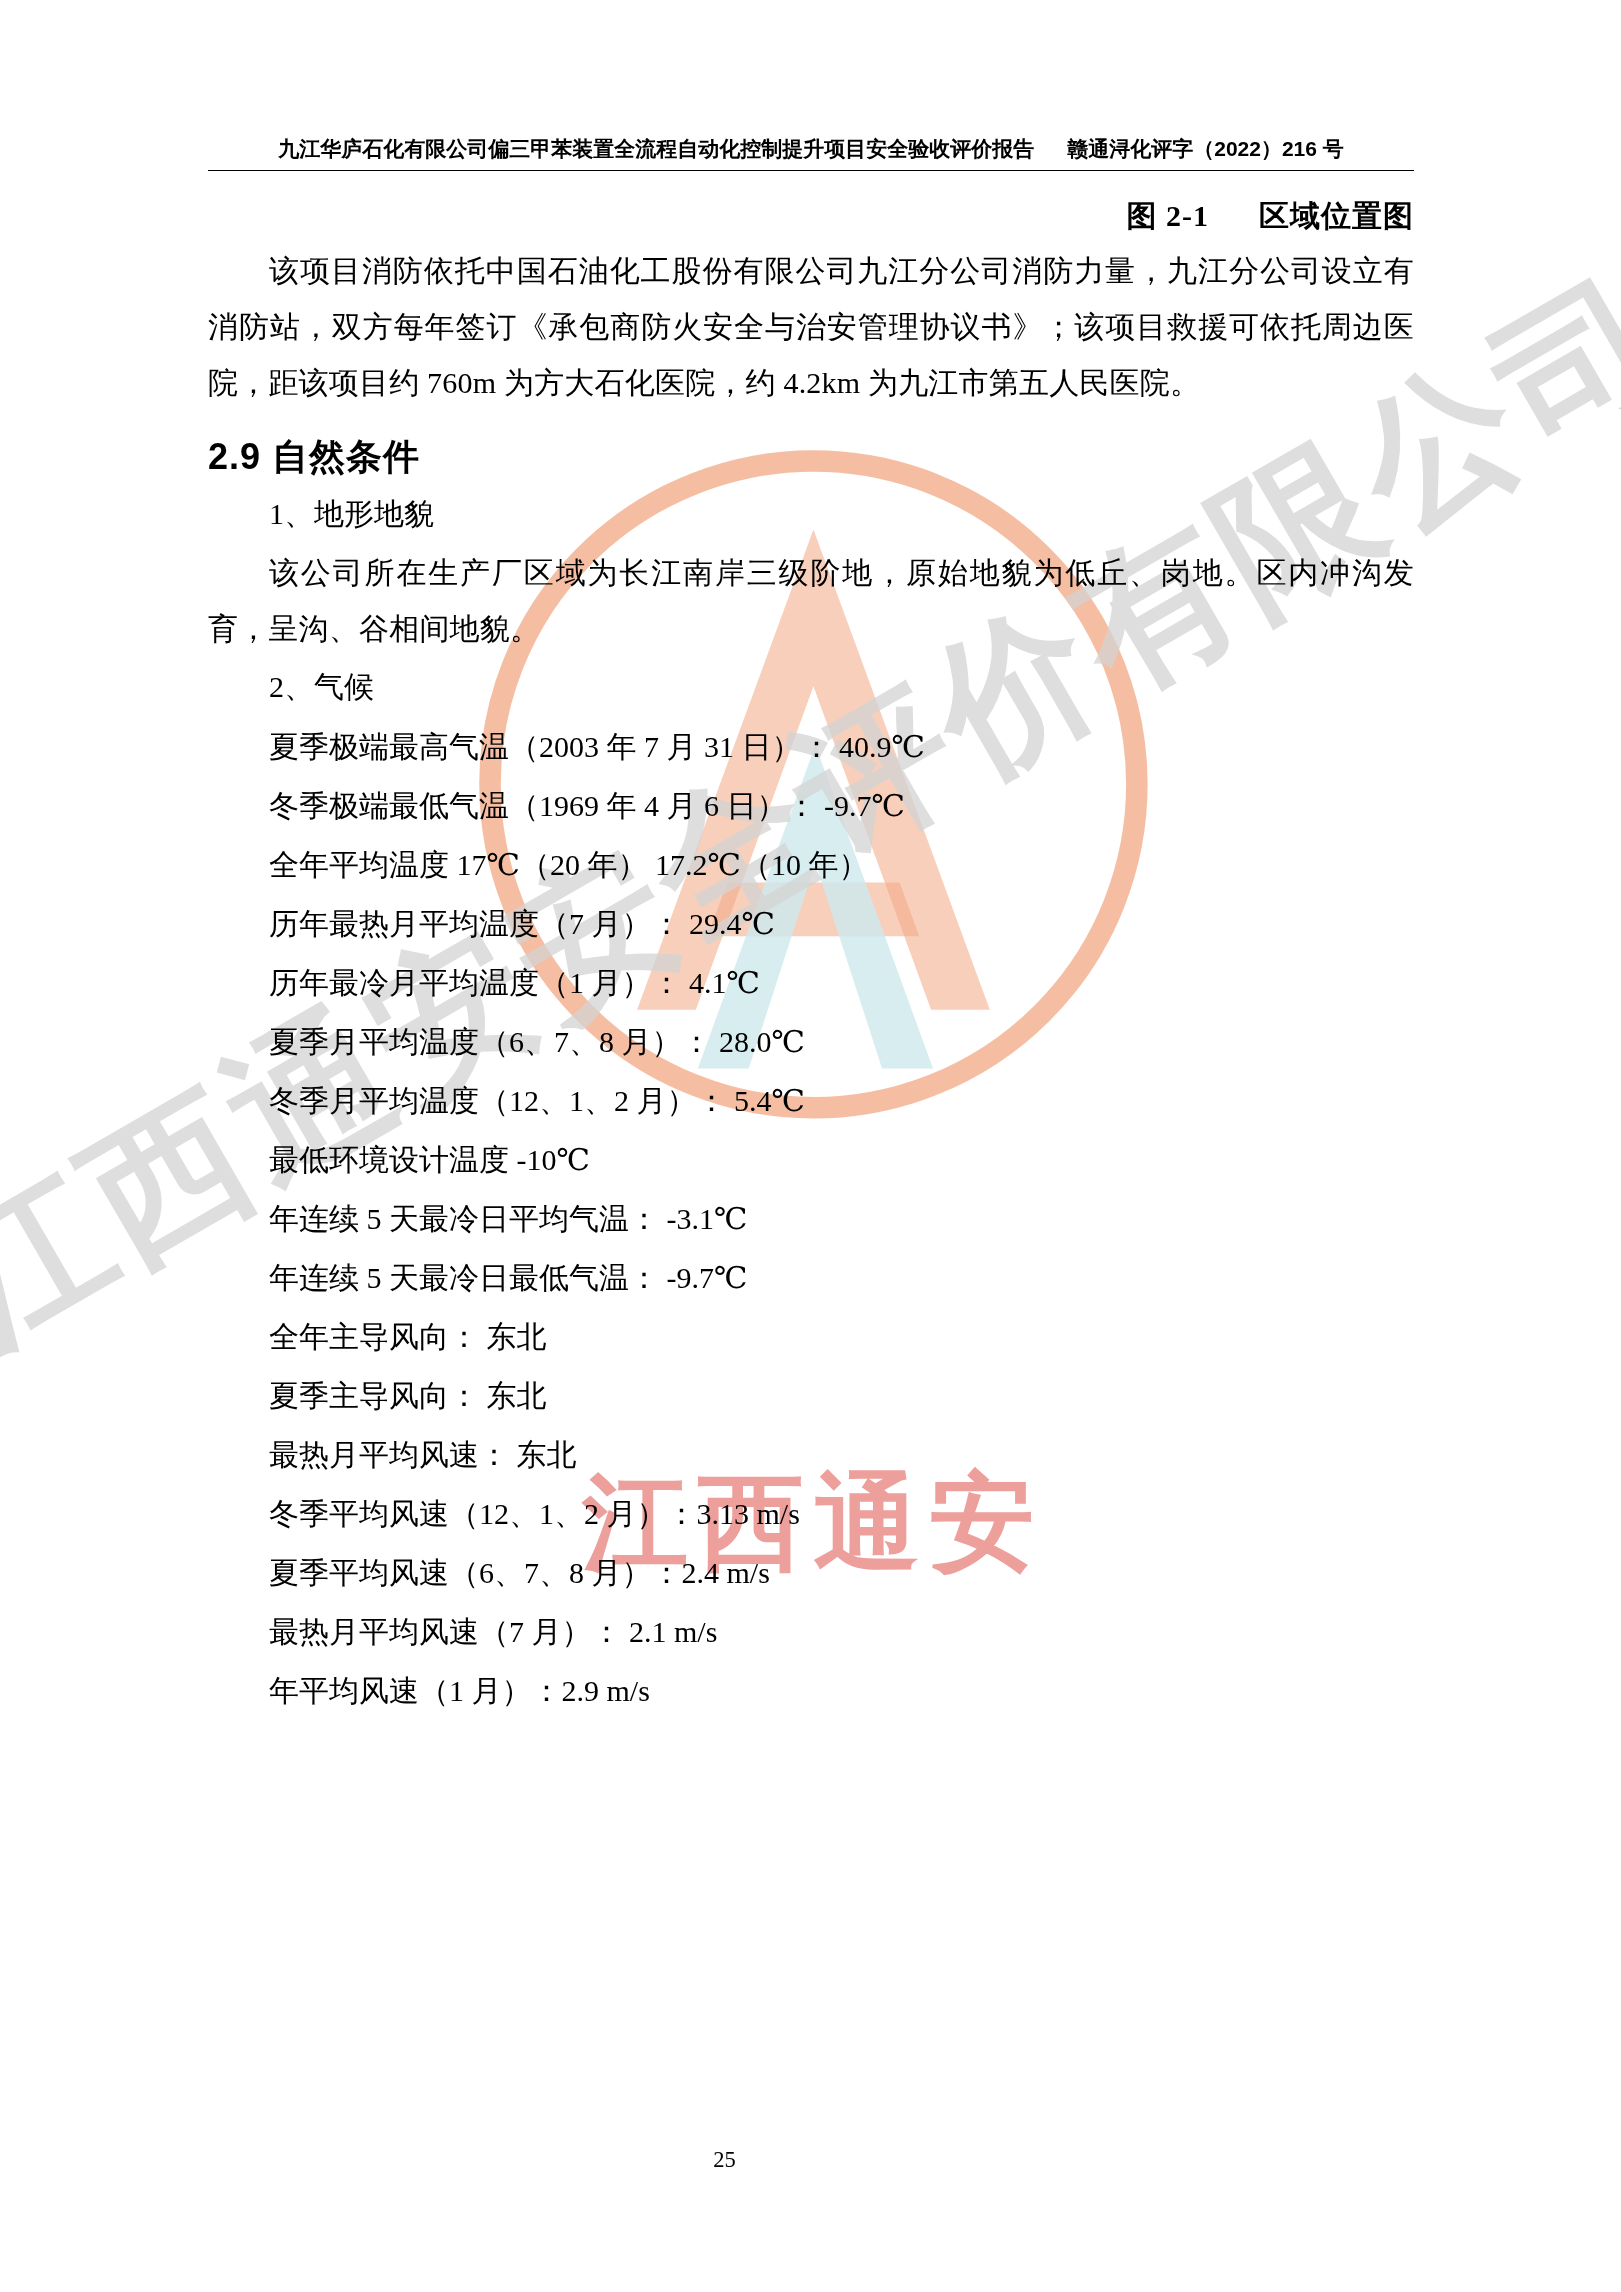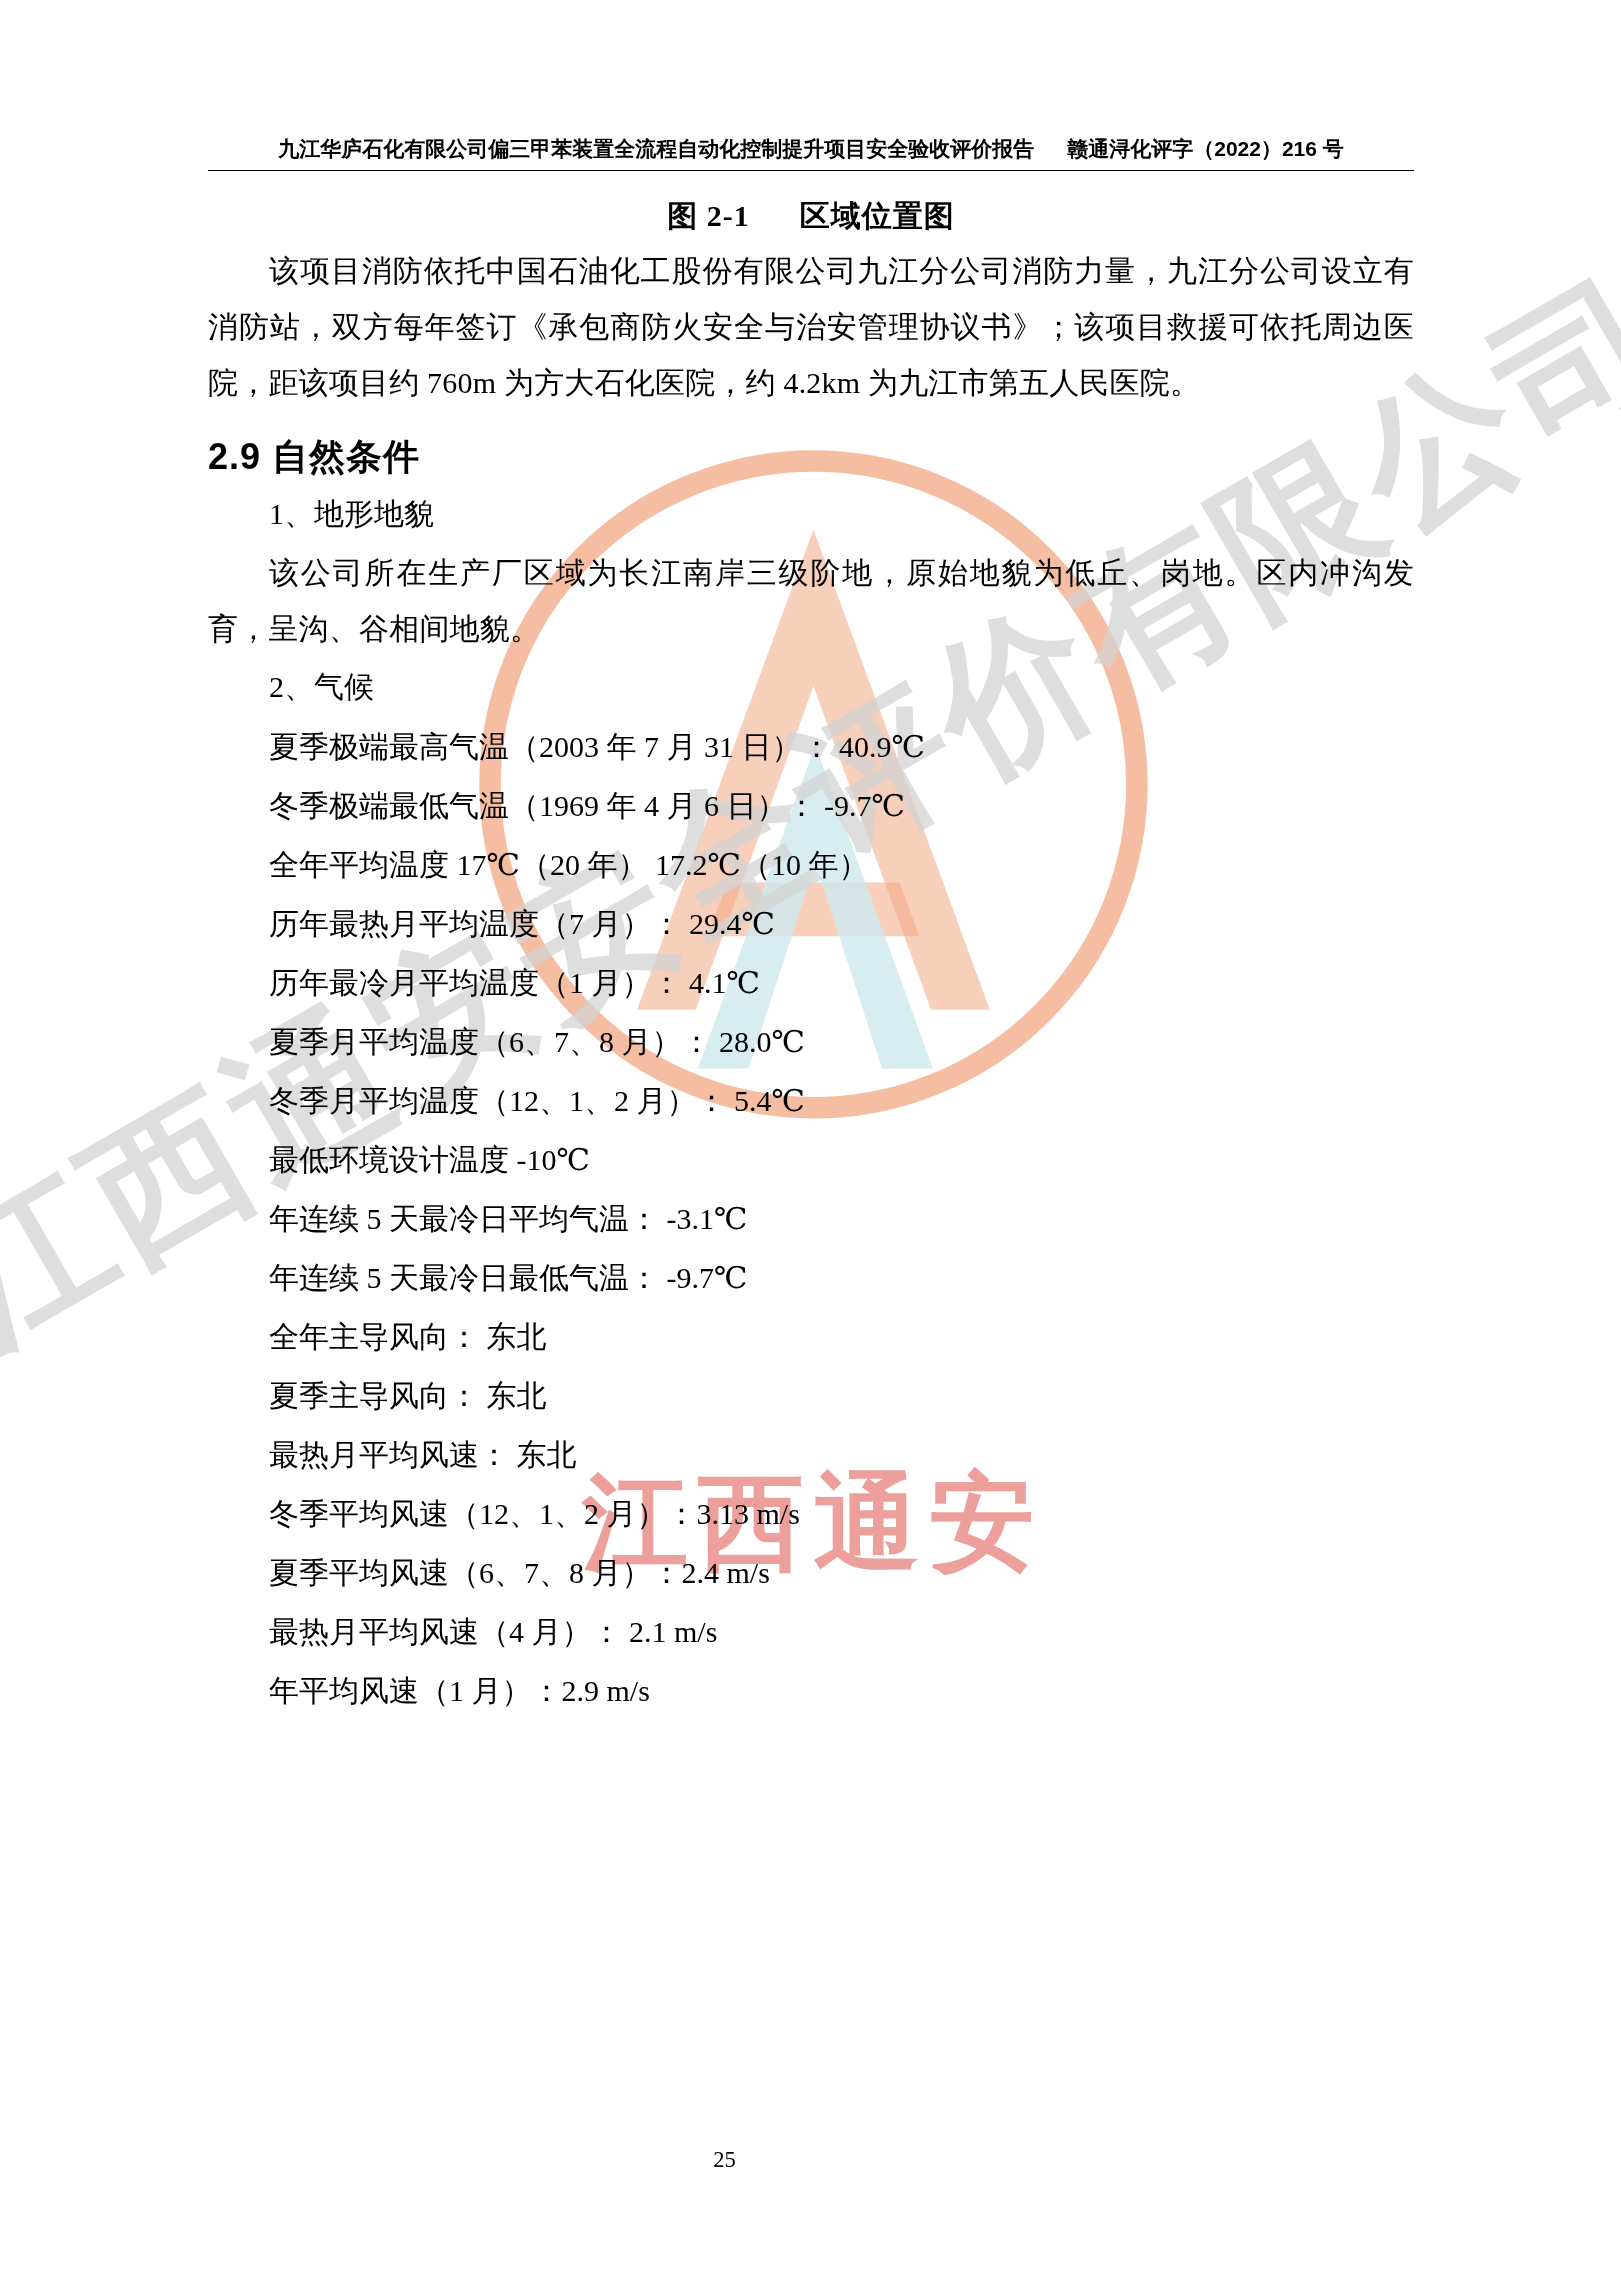--- a/index.html
+++ b/index.html
@@ -61,21 +61,21 @@
     margin-left: 33px;
     font-weight: 600;
   }
   .header-rule {
     margin-top: 6.9px;
     border-bottom: 1.6px solid #000;
     width: 100%;
   }
 
   .fig-title {
-    text-align: center;
+    text-align: right;
     font-size: 30px;
     font-weight: bold;
     margin-top: 25.5px;
     letter-spacing: 1px;
   }
   .fig-title .fig-num {
     font-family: "Liberation Serif", serif;
   }
   .fig-title .fig-gap {
     display: inline-block;
@@ -190,21 +190,21 @@
       <li>夏季月平均温度（6、7、8 月）： 28.0℃</li>
       <li>冬季月平均温度（12、1、2 月）： 5.4℃</li>
       <li>最低环境设计温度 -10℃</li>
       <li>年连续 5 天最冷日平均气温： -3.1℃</li>
       <li>年连续 5 天最冷日最低气温： -9.7℃</li>
       <li>全年主导风向： 东北</li>
       <li>夏季主导风向： 东北</li>
       <li>最热月平均风速： 东北</li>
       <li>冬季平均风速（12、1、2 月）：3.13 m/s</li>
       <li>夏季平均风速（6、7、8 月）：2.4 m/s</li>
-      <li>最热月平均风速（4 月）： 2.1 m/s</li>
+      <li>最热月平均风速（7 月）： 2.1 m/s</li>
       <li>年平均风速（1 月）：2.9 m/s</li>
     </ul>
 
   </div>
 
   <div class="pagenum">25</div>
 
 </div>
 
 

